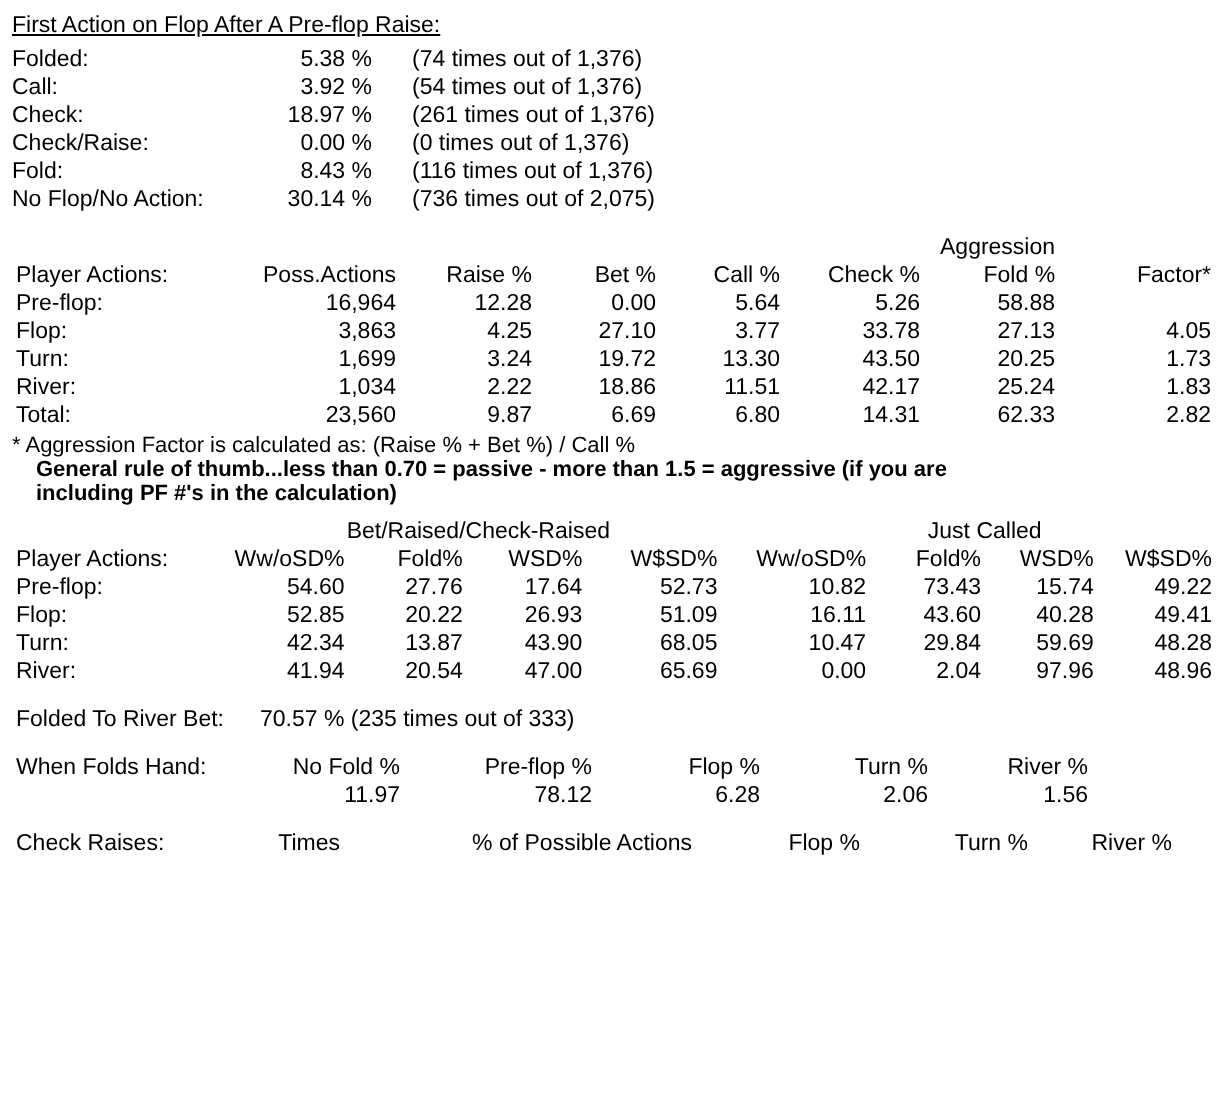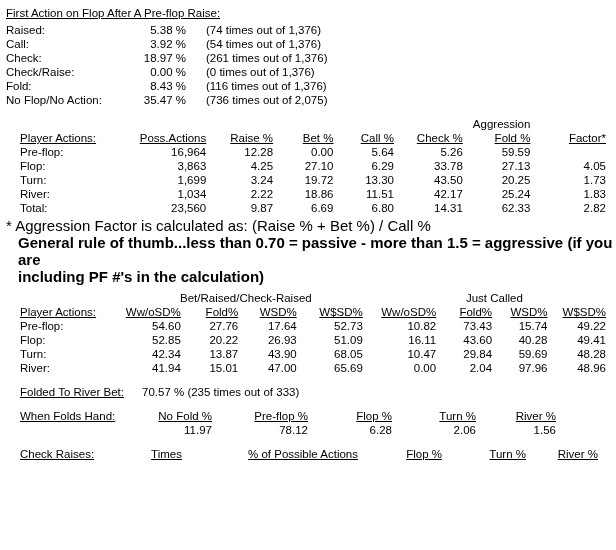--- a/index.html
+++ b/index.html
@@ -48,45 +48,44 @@
     width: 52px;
     text-align: right;
     padding-right: 20px;
   }
   table.summary td.detail {
     text-align: left;
   }
   
   table.grid {
     border-collapse: collapse;
-    margin-left: 20px;
+    margin-left: 8px;
     table-layout: fixed;
   }
   table.grid td, table.grid th {
     font-size: 11.5px;
     font-weight: normal;
     padding: 1px 0;
     white-space: nowrap;
   }
   .hdr {
-    text-decoration: underline;
   }
   .num {
     text-align: right;
     padding-right: 10px !important;
   }
   .lbl {
     text-align: left;
   }
   .center {
     text-align: center;
   }
   .note {
     margin-left: 6px;
-    font-size: 15px;
+    font-size: 11px;
     padding: 2px 0 0 0;
   }
   .note .indent {
     display: block;
     padding-left: 12px;
     font-weight: bold;
   }
   .gap-top {
     height: 10px;
   }
@@ -97,21 +96,21 @@
 </head>
 <body>
 
 <div class="page">
 
   <div class="section">
     <div class="sec-title">First Action on Flop After A Pre-flop Raise:</div>
     <table class="summary">
       <tbody>
           <tr>
-        <td class="label">Raised:</td>
+        <td class="label">Folded:</td>
         <td class="pct">5.38 %</td>
         <td class="detail">(74 times out of 1,376)</td>
       </tr>
       <tr>
         <td class="label">Call:</td>
         <td class="pct">3.92 %</td>
         <td class="detail">(54 times out of 1,376)</td>
       </tr>
       <tr>
         <td class="label">Check:</td>
@@ -123,21 +122,21 @@
         <td class="pct">0.00 %</td>
         <td class="detail">(0 times out of 1,376)</td>
       </tr>
       <tr>
         <td class="label">Fold:</td>
         <td class="pct">8.43 %</td>
         <td class="detail">(116 times out of 1,376)</td>
       </tr>
       <tr>
         <td class="label">No Flop/No Action:</td>
-        <td class="pct">35.47 %</td>
+        <td class="pct">30.14 %</td>
         <td class="detail">(736 times out of 2,075)</td>
       </tr>
     </tbody>
       </table>
   </div>
 
   <div class="gap-top"></div>
 
   <div class="section">
     <table class="grid">
@@ -172,29 +171,29 @@
         <td class="num hdr">Fold %</td>
         <td class="num hdr">Factor*</td>
       </tr>
       <tr>
         <td class="lbl">Pre-flop:</td>
         <td class="num">16,964</td>
         <td class="num">12.28</td>
         <td class="num">0.00</td>
         <td class="num">5.64</td>
         <td class="num">5.26</td>
-        <td class="num">59.59</td>
+        <td class="num">58.88</td>
         <td class="num"></td>
       </tr>
       <tr>
         <td class="lbl">Flop:</td>
         <td class="num">3,863</td>
         <td class="num">4.25</td>
         <td class="num">27.10</td>
-        <td class="num">6.29</td>
+        <td class="num">3.77</td>
         <td class="num">33.78</td>
         <td class="num">27.13</td>
         <td class="num">4.05</td>
       </tr>
       <tr>
         <td class="lbl">Turn:</td>
         <td class="num">1,699</td>
         <td class="num">3.24</td>
         <td class="num">19.72</td>
         <td class="num">13.30</td>
@@ -293,21 +292,21 @@
         <td class="num">43.90</td>
         <td class="num">68.05</td>
         <td class="num">10.47</td>
         <td class="num">29.84</td>
         <td class="num">59.69</td>
         <td class="num">48.28</td>
       </tr>
       <tr>
         <td class="lbl">River:</td>
         <td class="num">41.94</td>
-        <td class="num">15.01</td>
+        <td class="num">20.54</td>
         <td class="num">47.00</td>
         <td class="num">65.69</td>
         <td class="num">0.00</td>
         <td class="num">2.04</td>
         <td class="num">97.96</td>
         <td class="num">48.96</td>
       </tr>
     </tbody>
       </table>
   </div>

